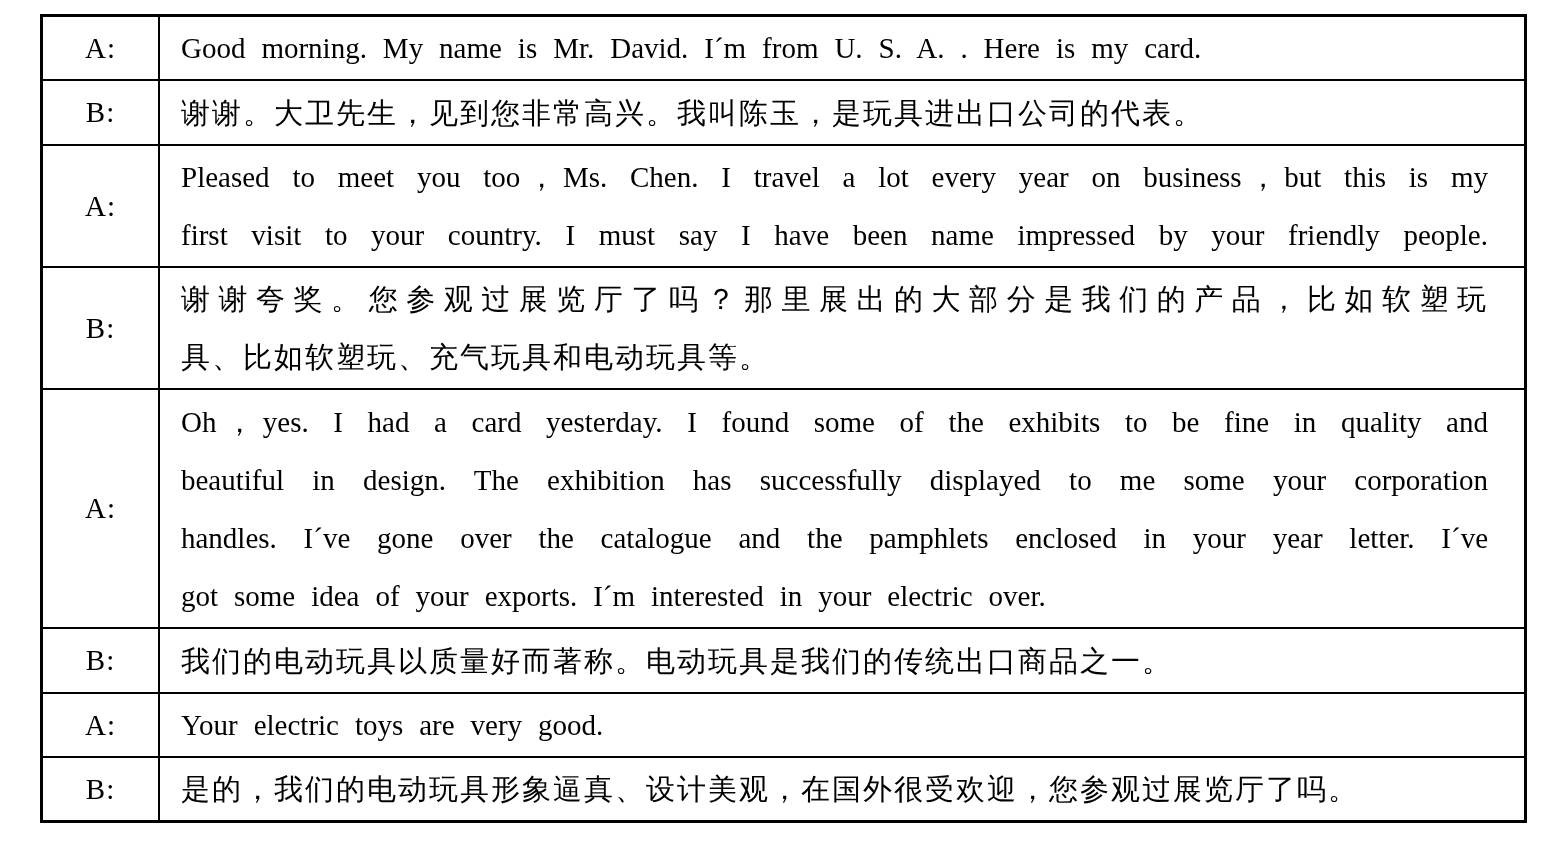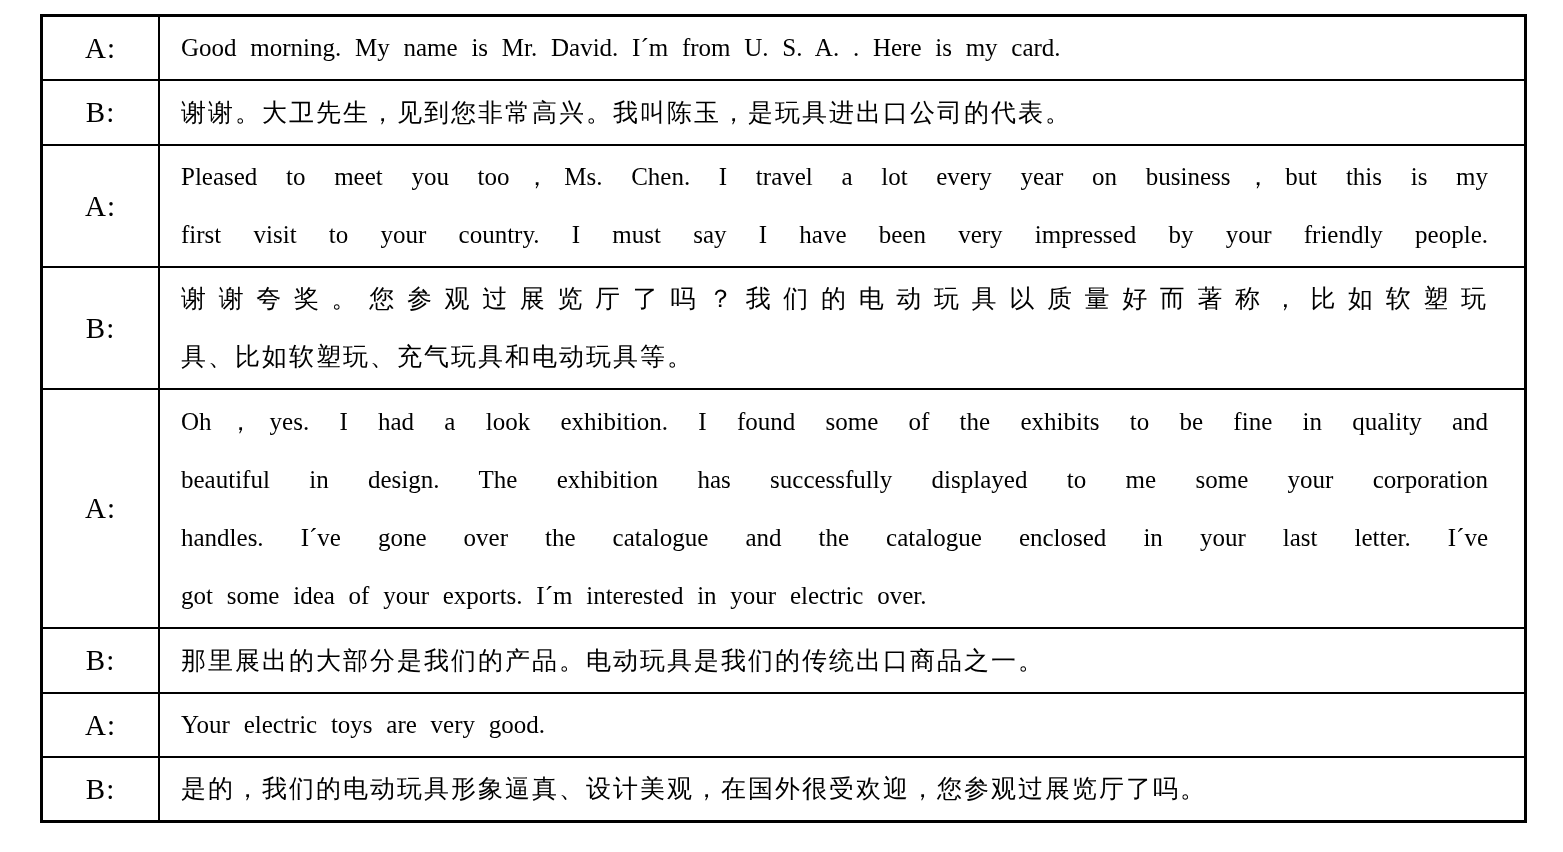--- a/index.html
+++ b/index.html
@@ -33,21 +33,21 @@
   td.speaker-cell {
     width: 113px;
     text-align: center;
     vertical-align: middle;
     font-size: 29px;
     letter-spacing: 1px;
   }
   td.dialog-cell {
     vertical-align: middle;
     padding: 2px 36px 2px 21px;
-    font-size: 25px;
+    font-size: 29px;
   }
   .dialog-line {
     line-height: 58px;
     white-space: normal;
   }
   .dialog-line.en {
     word-spacing: 0.30em;
   }
   .dialog-line.zh {
     letter-spacing: 2px;
@@ -91,52 +91,52 @@
         <div class="dialog-line zh">谢谢。大卫先生，见到您非常高兴。我叫陈玉，是玩具进出口公司的代表。</div>
       </td>
     </tr>
 
     <tr class="r3">
       <td class="speaker-cell">
         <span>A:</span>
       </td>
       <td class="dialog-cell">
         <div class="dialog-line en fill">Pleased to meet you too，Ms. Chen. I travel a lot every year on business，but this is my</div>
-        <div class="dialog-line en fill">first visit to your country. I must say I have been very impressed by your friendly people.</div>
+        <div class="dialog-line en fill">first visit to your country. I must say I have been name impressed by your friendly people.</div>
       </td>
     </tr>
 
     <tr class="r4">
       <td class="speaker-cell">
         <span>B:</span>
       </td>
       <td class="dialog-cell">
-        <div class="dialog-line zh fill">谢谢夸奖。您参观过展览厅了吗？我们的电动玩具以质量好而著称，比如软塑玩</div>
+        <div class="dialog-line zh fill">谢谢夸奖。您参观过展览厅了吗？那里展出的大部分是我们的产品，比如软塑玩</div>
         <div class="dialog-line zh">具、比如软塑玩、充气玩具和电动玩具等。</div>
       </td>
     </tr>
 
     <tr class="r5">
       <td class="speaker-cell">
         <span>A:</span>
       </td>
       <td class="dialog-cell">
-        <div class="dialog-line en fill">Oh，yes. I had a look exhibition. I found some of the exhibits to be fine in quality and</div>
+        <div class="dialog-line en fill">Oh，yes. I had a card yesterday. I found some of the exhibits to be fine in quality and</div>
         <div class="dialog-line en fill">beautiful in design. The exhibition has successfully displayed to me some your corporation</div>
-        <div class="dialog-line en fill">handles. I´ve gone over the catalogue and the catalogue enclosed in your last letter. I´ve</div>
+        <div class="dialog-line en fill">handles. I´ve gone over the catalogue and the pamphlets enclosed in your year letter. I´ve</div>
         <div class="dialog-line en">got some idea of your exports. I´m interested in your electric over.</div>
       </td>
     </tr>
 
     <tr class="r6">
       <td class="speaker-cell">
         <span>B:</span>
       </td>
       <td class="dialog-cell">
-        <div class="dialog-line zh">那里展出的大部分是我们的产品。电动玩具是我们的传统出口商品之一。</div>
+        <div class="dialog-line zh">我们的电动玩具以质量好而著称。电动玩具是我们的传统出口商品之一。</div>
       </td>
     </tr>
 
     <tr class="r7">
       <td class="speaker-cell">
         <span>A:</span>
       </td>
       <td class="dialog-cell">
         <div class="dialog-line en">Your electric toys are very good.</div>
       </td>

